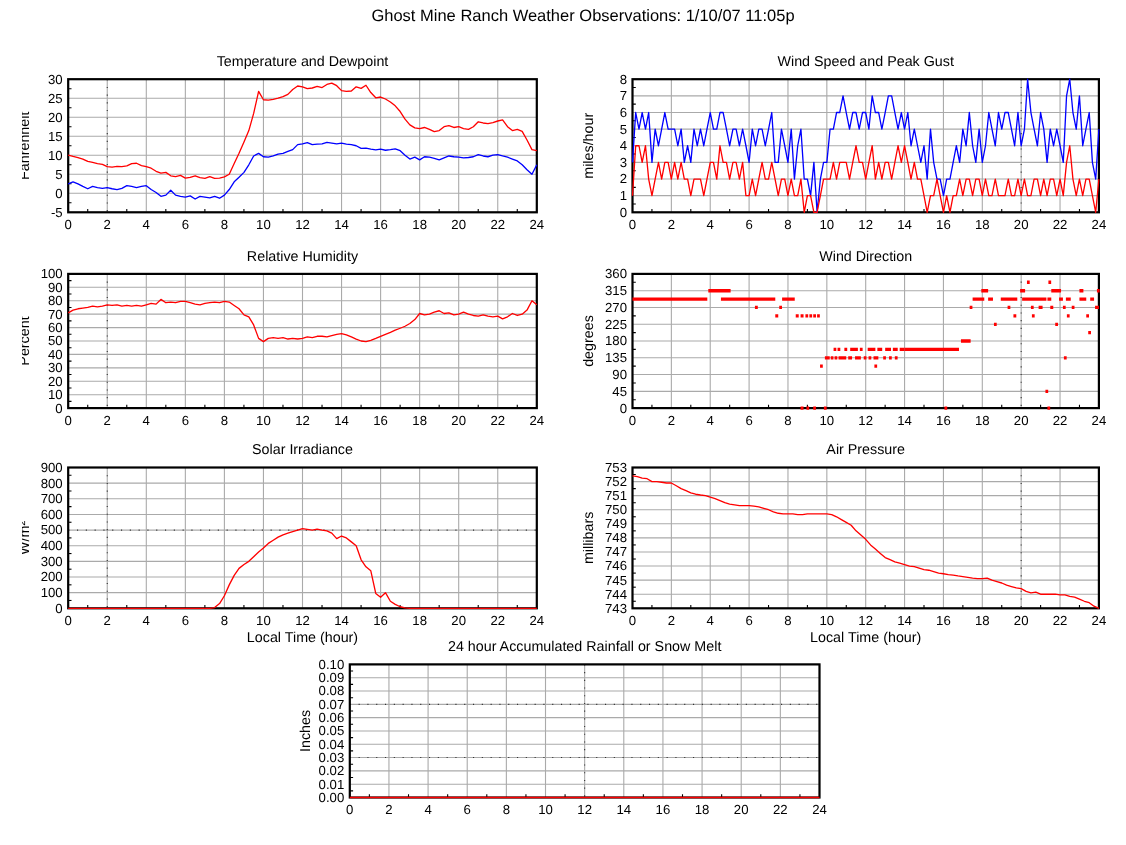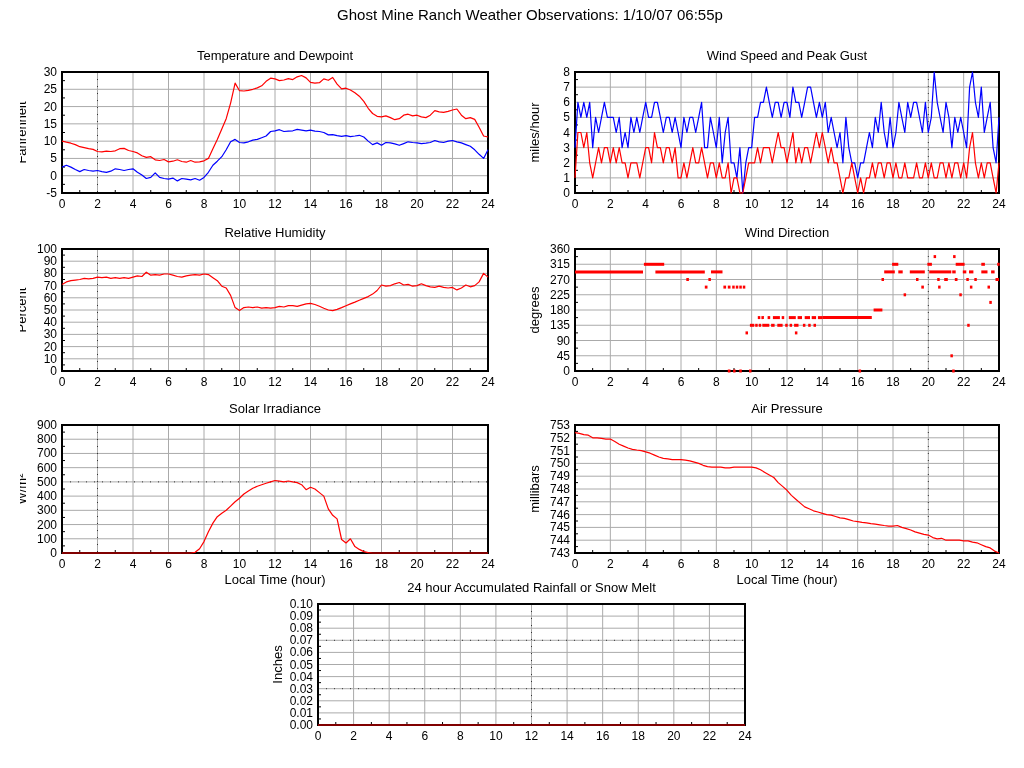--- a/index.html
+++ b/index.html
@@ -13,21 +13,21 @@
     position:absolute;top:6px;left:100px;width:860px;
     text-align:center;font-size:15px;color:#000;white-space:nowrap;
   }
   .chart{position:absolute;}
   .chart svg{display:block;}
   svg text{font-family:"Liberation Sans", sans-serif;}
 </style>
 </head>
 <body>
 
-<div id="main-title">Ghost Mine Ranch Weather Observations: 1/10/07 06:55p</div>
+<div id="main-title">Ghost Mine Ranch Weather Observations: 1/10/07 11:05p</div>
 
 <div id="charts">
   <div class="chart" id="c-temperature-dewpoint" style="left: 20px; top: 38px; width: 492px; height: 172px;">
       <svg width="492" height="172" viewBox="0 0 492 172">
         <line x1="42" y1="34" x2="42" y2="155" stroke="#aaaaaa" stroke-width="1"></line>
         <line x1="77.5" y1="34" x2="77.5" y2="155" stroke="#aaaaaa" stroke-width="1"></line>
         <line x1="113" y1="34" x2="113" y2="155" stroke="#aaaaaa" stroke-width="1"></line>
         <line x1="148.5" y1="34" x2="148.5" y2="155" stroke="#aaaaaa" stroke-width="1"></line>
         <line x1="184" y1="34" x2="184" y2="155" stroke="#aaaaaa" stroke-width="1"></line>
         <line x1="219.5" y1="34" x2="219.5" y2="155" stroke="#aaaaaa" stroke-width="1"></line>

